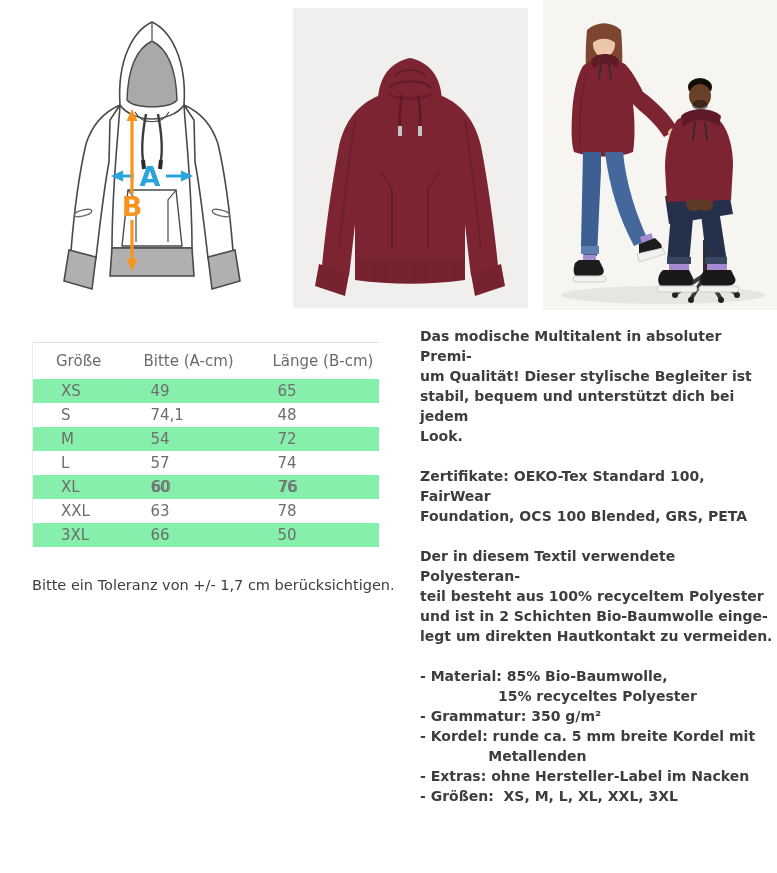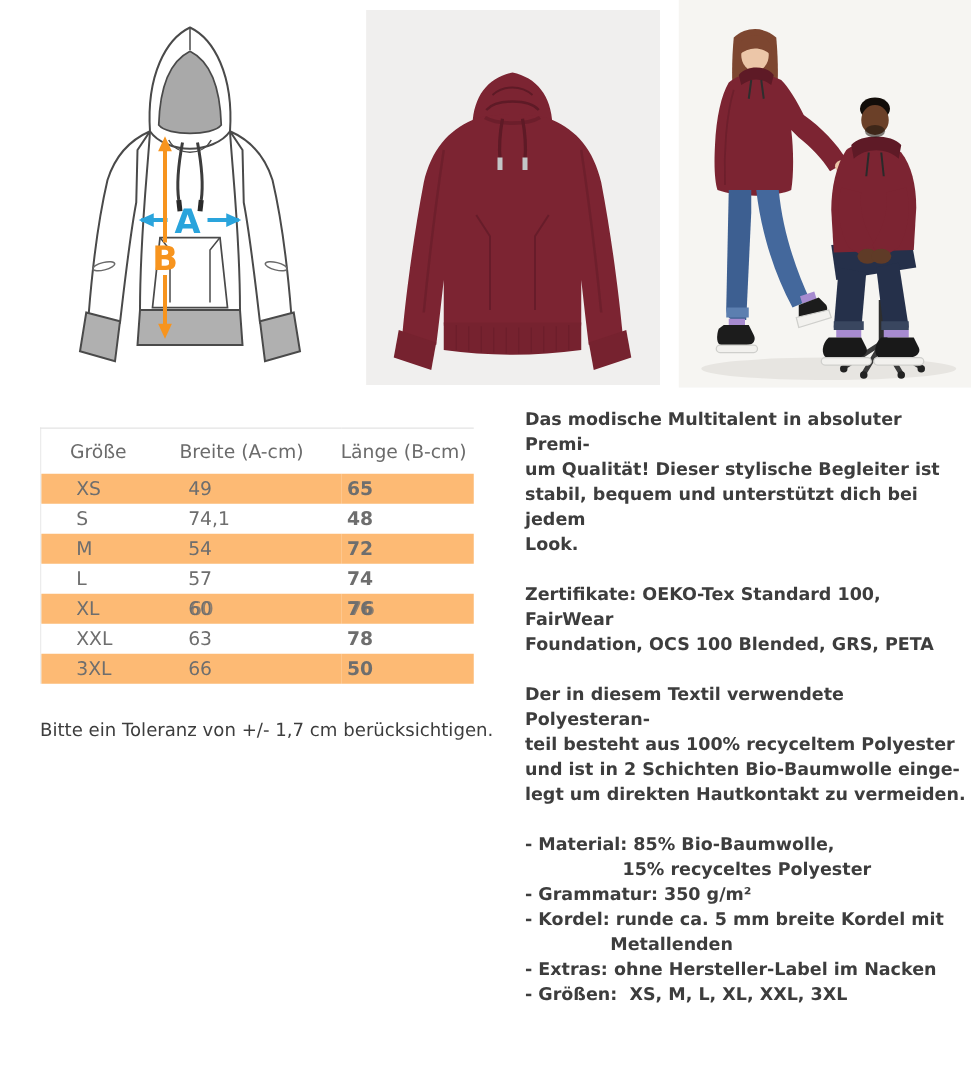--- a/index.html
+++ b/index.html
@@ -12,22 +12,22 @@
   .panel-models{left:543px;top:0;width:234px;height:310px;background:#f6f5f2;}
 
   table.size-table{position:absolute;left:32px;top:342px;width:346px;border-collapse:collapse;
         table-layout:fixed;font-size:15px;color:#6e6e6e;border-top:1px solid #e3e3e3;border-left:1px solid #ececec;}
   table.size-table col.c1{width:111px;} table.size-table col.c2{width:129px;} table.size-table col.c3{width:106px;}
   table.size-table th{font-weight:normal;text-align:left;height:36px;line-height:28px;padding:0;color:#6b6b6b;}
   table.size-table th.h1{padding-left:23px;}
   table.size-table td{height:24px;line-height:24px;padding:0;}
   table.size-table td.c1{padding-left:28px;}
   table.size-table td.c2{padding-left:7px;}
-  table.size-table td.c3{padding-left:5px;font-weight:bold;}
-  table.size-table tr.stripe{background:#fdba74;}
+  table.size-table td.c3{padding-left:5px;}
+  table.size-table tr.stripe{background:#86efac;}
   td.doubled{text-shadow:1.4px 0 0 rgba(110,110,110,0.8);}
 
   .tolerance{position:absolute;left:32px;top:577px;font-size:14.5px;color:#3d3d3d;}
 
   .description{position:absolute;left:420px;top:326px;width:357px;font-size:14px;line-height:20px;color:#3d3d3d;font-weight:bold;}
   .description p{margin:0 0 20px 0;white-space:pre-wrap;}
 </style>
 </head>
 <body>
 
@@ -182,21 +182,21 @@
 
   <table class="size-table">
     <colgroup>
         <col class="c1">
         <col class="c2">
         <col class="c3">
       </colgroup>
     <thead>
       <tr>
         <th class="h1">Größe</th>
-        <th>Breite (A-cm)</th>
+        <th>Bitte (A-cm)</th>
         <th>Länge (B-cm)</th>
       </tr>
     </thead>
     <tbody>
       <tr class="stripe">
         <td class="c1">XS</td>
         <td class="c2">49</td>
         <td class="c3">65</td>
       </tr>
       <tr>

